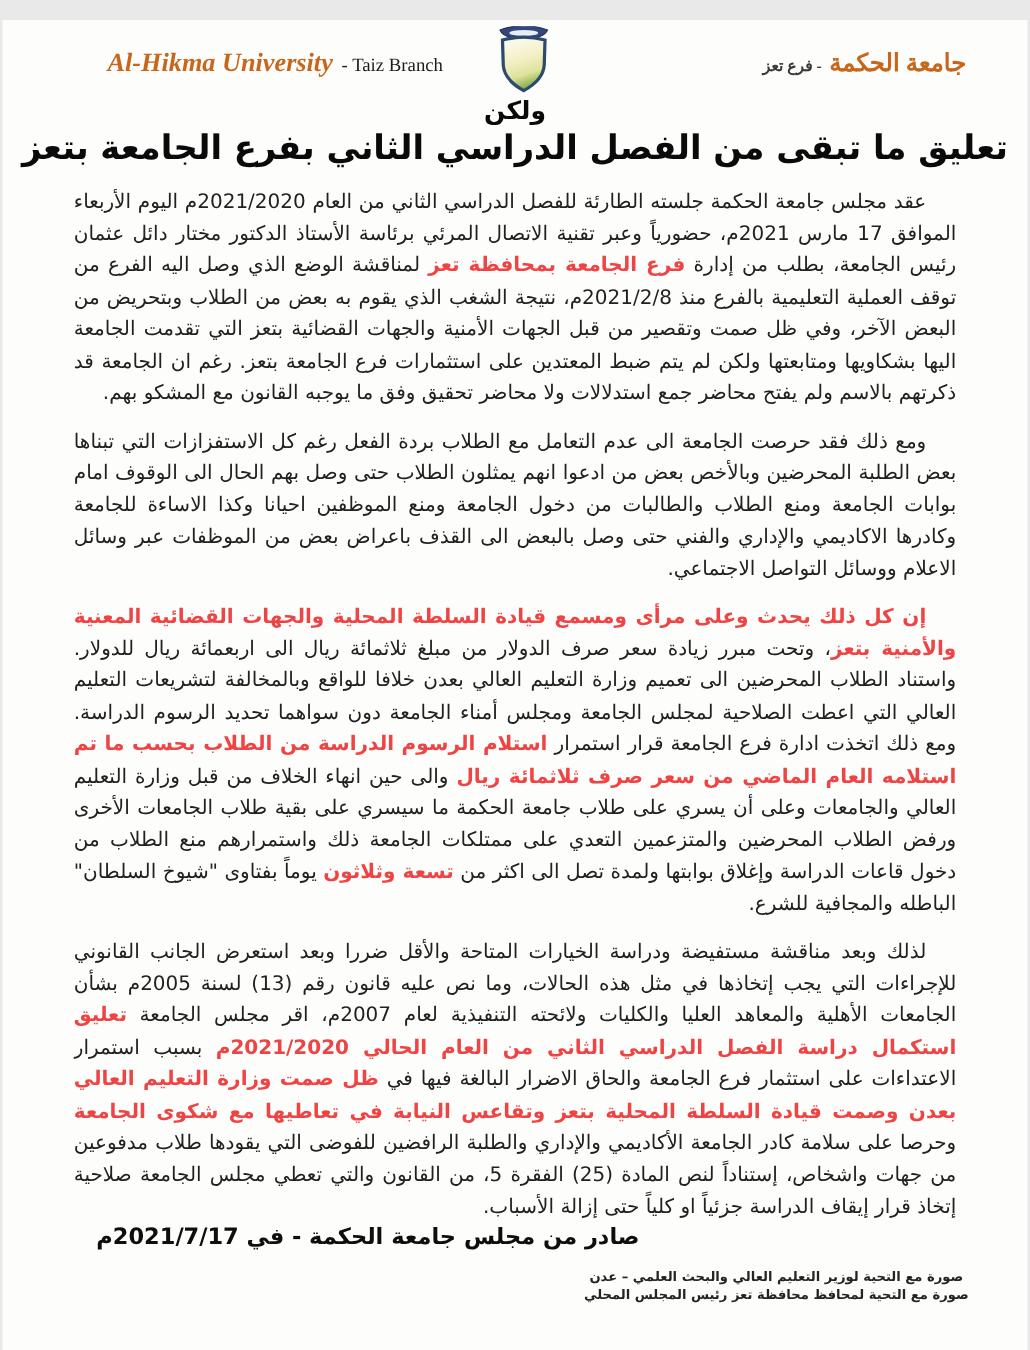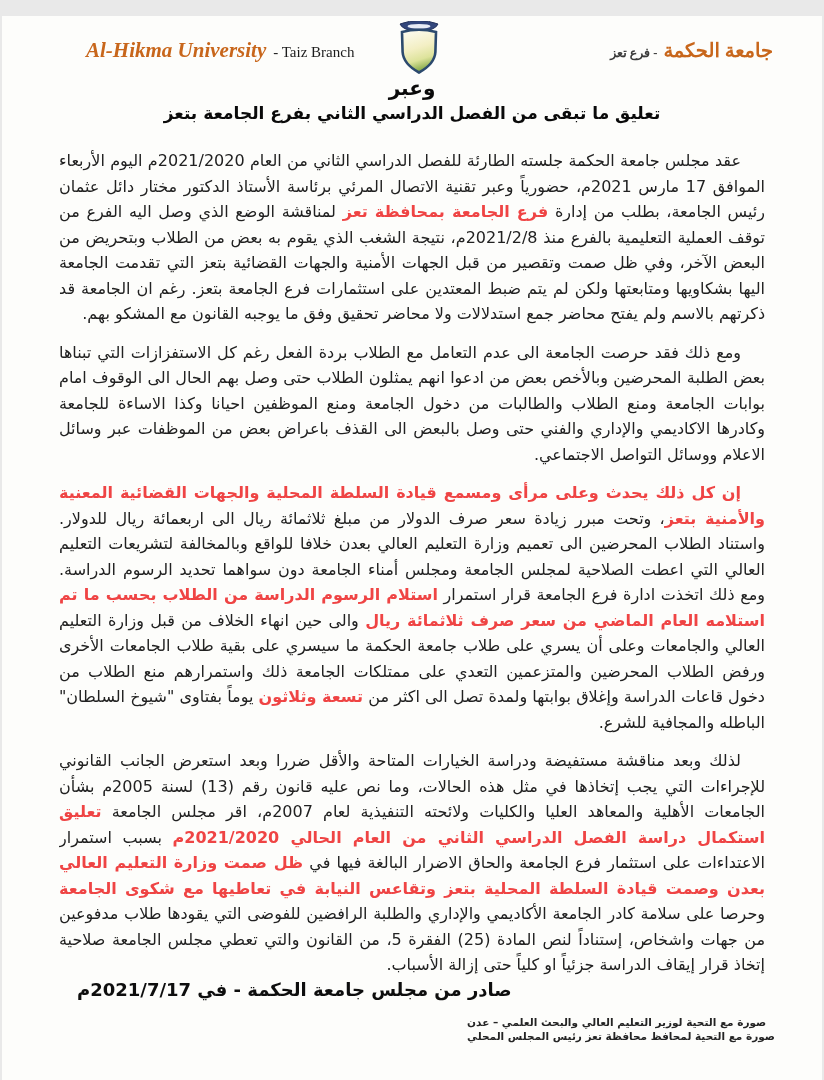--- a/index.html
+++ b/index.html
@@ -12,35 +12,35 @@
   .logo-en{position:absolute;left:84px;top:22px;font-family:"Liberation Serif",serif;white-space:nowrap;}
   .logo-en .name{color:var(--brand,#c8661b);font-style:italic;font-weight:bold;font-size:21px;}
   .logo-en .branch{color:#1c1c1c;font-size:15px;margin-left:7px;}
   .emblem{position:absolute;left:394px;top:5px;width:46px;height:54px;}
   .logo-ar{position:absolute;right:49px;top:23px;direction:rtl;white-space:nowrap;font-family:Liberation Serif, serif;}
   .logo-ar .name{color:var(--brand,#c8661b);font-weight:bold;font-size:19.5px;}
   .logo-ar .branch{color:#3a3a3a;font-size:12.5px;font-weight:bold;margin-right:6px;}
   
   .title-block{position:absolute;top:60px;left:0;width:100%;text-align:center;direction:rtl;color:#0a0a0a;}
   .title-block h1{margin:0;font-size:20px;font-weight:bold;}
-  .title-block h2{margin:3px 0 0;font-size:17px;font-weight:bold;}
+  .title-block h2{margin:3px 0 0;font-size:27px;font-weight:bold;}
   
   .doc-body{position:absolute;left:57px;right:57px;top:132px;height:828px;overflow:hidden;}
   .para{
     margin:0 0 13px;direction:rtl;text-align:justify;
     font-size:16px;line-height:25.5px;color:#212121;text-indent:24px;
   }
   .para .b{font-weight:bold;color:#ef4444;}
   
   .signature{
     position:absolute;left:75px;top:963px;direction:rtl;
     font-weight:bold;font-size:18px;color:#0e0e0e;white-space:nowrap;
   }
   .cc-notes{
-    position:absolute;right:47px;top:999px;direction:rtl;text-align:left;
+    position:absolute;right:47px;top:999px;direction:rtl;text-align:center;
     font-size:10.5px;font-weight:bold;line-height:14px;color:#242424;
   }
   .cc-notes div{white-space:nowrap;}
 </style>
 </head>
 <body>
 
 <div class="page" style="--brand: #c8661b; --text: #1e1e1e; --bg: #fdfdfb;">
 
   <div class="logo-en">
@@ -61,21 +61,21 @@
       <ellipse cx="23" cy="5.3" rx="11.5" ry="2.4" fill="#e8ecf5"></ellipse>
       <path d="M6 11 Q23 6.5 40 11 L39.4 31 Q38.6 43 23 51.5 Q7.4 43 6.6 31 Z" fill="url(#shieldg)" stroke="#2c4a6e" stroke-width="2.6"></path>
     </svg>
   </div>
 
   <div class="logo-ar">
     <span class="name">جامعة الحكمة</span><span class="branch">- فرع تعز</span>
   </div>
 
   <div class="title-block">
-    <h1>وعبر</h1>
+    <h1>ولكن</h1>
     <h2>تعليق ما تبقى من الفصل الدراسي الثاني بفرع الجامعة بتعز</h2>
   </div>
 
   <div class="doc-body">
       <p class="para"><span>عقد مجلس جامعة الحكمة جلسته الطارئة للفصل الدراسي الثاني من العام 2021/2020م اليوم الأربعاء الموافق 17 مارس 2021م، حضورياً وعبر تقنية الاتصال المرئي برئاسة الأستاذ الدكتور مختار دائل عثمان رئيس الجامعة، بطلب من إدارة </span><span class="b">فرع الجامعة بمحافظة تعز</span><span> لمناقشة الوضع الذي وصل اليه الفرع من توقف العملية التعليمية بالفرع منذ 2021/2/8م، نتيجة الشغب الذي يقوم به بعض من الطلاب وبتحريض من البعض الآخر، وفي ظل صمت وتقصير من قبل الجهات الأمنية والجهات القضائية بتعز التي تقدمت الجامعة اليها بشكاويها ومتابعتها ولكن لم يتم ضبط المعتدين على استثمارات فرع الجامعة بتعز.  رغم ان الجامعة قد ذكرتهم بالاسم ولم يفتح محاضر جمع استدلالات ولا محاضر تحقيق وفق ما يوجبه القانون مع المشكو بهم.</span></p>
       <p class="para"><span>ومع ذلك فقد حرصت الجامعة الى عدم التعامل مع الطلاب بردة الفعل رغم كل الاستفزازات التي تبناها بعض الطلبة المحرضين وبالأخص بعض من ادعوا انهم يمثلون الطلاب حتى وصل بهم الحال الى الوقوف امام بوابات الجامعة ومنع الطلاب والطالبات من دخول الجامعة ومنع الموظفين احيانا وكذا الاساءة للجامعة وكادرها الاكاديمي والإداري والفني حتى وصل بالبعض الى القذف باعراض بعض من الموظفات عبر وسائل الاعلام ووسائل التواصل الاجتماعي.</span></p>
       <p class="para"><span class="b">إن كل ذلك يحدث وعلى مرأى ومسمع قيادة السلطة المحلية والجهات القضائية المعنية والأمنية بتعز</span><span>، وتحت مبرر زيادة سعر صرف الدولار من مبلغ ثلاثمائة ريال الى اربعمائة ريال للدولار. واستناد الطلاب المحرضين الى تعميم وزارة التعليم العالي بعدن خلافا للواقع وبالمخالفة لتشريعات التعليم العالي التي اعطت الصلاحية لمجلس الجامعة ومجلس أمناء الجامعة دون سواهما تحديد الرسوم الدراسة.  ومع ذلك اتخذت ادارة فرع الجامعة قرار استمرار </span><span class="b">استلام الرسوم الدراسة من الطلاب بحسب ما تم استلامه العام الماضي من سعر صرف ثلاثمائة ريال</span><span> والى حين انهاء الخلاف من قبل وزارة التعليم العالي والجامعات وعلى أن يسري على طلاب جامعة الحكمة ما سيسري على بقية طلاب الجامعات الأخرى ورفض الطلاب المحرضين والمتزعمين التعدي على ممتلكات الجامعة ذلك واستمرارهم منع الطلاب من دخول قاعات الدراسة وإغلاق بوابتها ولمدة تصل الى اكثر من </span><span class="b">تسعة وثلاثون</span><span> يوماً بفتاوى "شيوخ السلطان" الباطله والمجافية للشرع.</span></p>
       <p class="para"><span>لذلك وبعد مناقشة مستفيضة ودراسة الخيارات المتاحة والأقل ضررا وبعد استعرض الجانب القانوني للإجراءات التي يجب إتخاذها في مثل هذه الحالات، وما نص عليه قانون رقم (13) لسنة 2005م بشأن الجامعات الأهلية والمعاهد العليا والكليات ولائحته التنفيذية لعام 2007م،  اقر مجلس الجامعة </span><span class="b">تعليق استكمال دراسة الفصل الدراسي الثاني من العام الحالي 2021/2020م</span><span> بسبب استمرار الاعتداءات على استثمار فرع الجامعة والحاق الاضرار البالغة فيها في </span><span class="b">ظل صمت وزارة التعليم العالي بعدن وصمت قيادة السلطة المحلية بتعز وتقاعس النيابة في تعاطيها مع شكوى الجامعة</span><span> وحرصا على سلامة كادر الجامعة الأكاديمي والإداري والطلبة الرافضين للفوضى التي يقودها طلاب مدفوعين من جهات واشخاص، إستناداً لنص المادة (25) الفقرة 5، من القانون والتي تعطي مجلس الجامعة صلاحية إتخاذ قرار إيقاف الدراسة جزئياً او كلياً حتى إزالة الأسباب.</span></p>
     </div>
 

